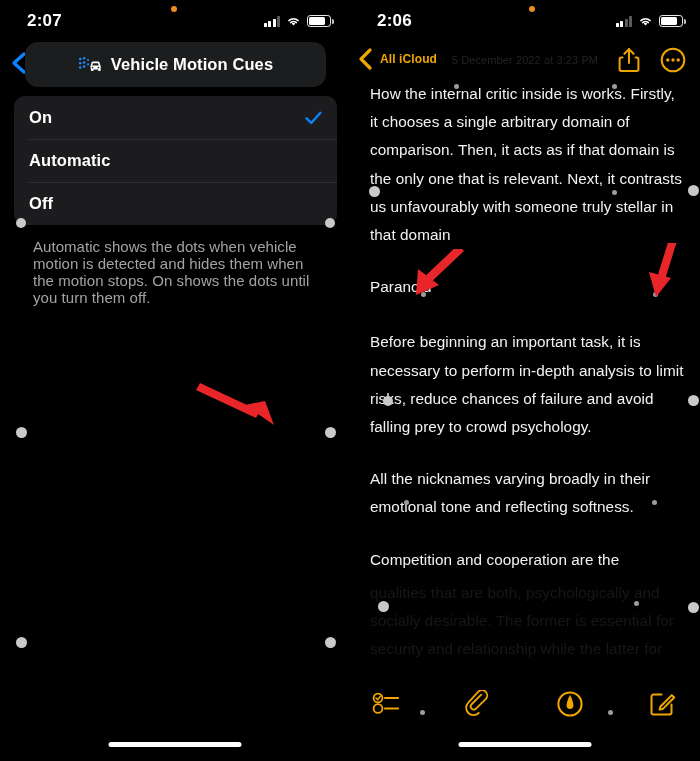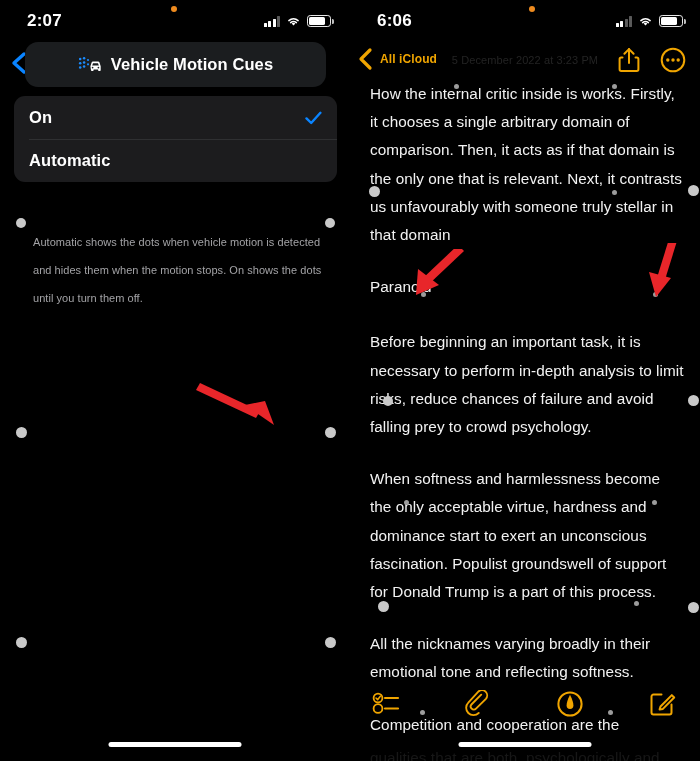--- a/index.html
+++ b/index.html
@@ -64,22 +64,22 @@
     position:relative; height:43px; display:flex; align-items:center;
     padding:3px 15px; cursor:pointer;
   }
   .option-row + .option-row::before {
     content:""; position:absolute; left:15px; right:0; top:0; height:1px; background:#2f3032;
   }
   .option-label { color:#fff; font-size:16.5px; font-weight:600; letter-spacing:.1px; }
   .check-mark { margin-left:auto; width:17px; height:14px; }
 
   .footnote {
-    position:absolute; left:33px; top:228px; width:290px;
-    color:#a3a3a6; font-size:11px; line-height:28px; letter-spacing:.05px;
+    position:absolute; left:33px; top:238px; width:290px;
+    color:#a3a3a6; font-size:15px; line-height:17px; letter-spacing:.05px;
   }
 
   
   .rnav { position:absolute; left:0; right:0; top:42px; height:42px; }
   .rnav-back {
     position:absolute; left:8px; top:4px; display:flex; align-items:center; gap:6px; cursor:pointer;
   }
   .rnav-back-label { color:#f0a500; font-size:12px; font-weight:600; letter-spacing:.1px; }
   .rnav-actions { position:absolute; right:14px; top:5px; display:flex; align-items:center; gap:20px; }
   .icon-btn { cursor:pointer; display:block; }
@@ -187,20 +187,23 @@
         <span class="option-label">On</span>
         <span class="check-mark">
           <svg width="17" height="14" viewBox="0 0 17 14">
             <polyline points="1.5,7.4 6.2,12 15.4,1.8" fill="none" stroke="#0a84ff" stroke-width="2.4" stroke-linecap="round" stroke-linejoin="round"></polyline>
           </svg>
         </span>
       </div>
       <div class="option-row">
         <span class="option-label">Automatic</span>
       </div>
+      <div class="option-row">
+        <span class="option-label">Off</span>
+      </div>
     </div>
 
     <div class="footnote">Automatic shows the dots when vehicle motion is detected and hides them when the motion stops. On shows the dots until you turn them off.</div>
 
     <div class="cue-dot" style="left:16px;  top:218px; width:10px; height:10px;"></div>
     <div class="cue-dot" style="left:325px; top:218px; width:10px; height:10px;"></div>
     <div class="cue-dot" style="left:16px;  top:427px; width:11px; height:11px;"></div>
     <div class="cue-dot" style="left:325px; top:427px; width:11px; height:11px;"></div>
     <div class="cue-dot" style="left:16px;  top:637px; width:11px; height:11px;"></div>
     <div class="cue-dot" style="left:325px; top:637px; width:11px; height:11px;"></div>
@@ -214,21 +217,21 @@
       </svg>
     </div>
 
     <div class="home-indicator"></div>
   </div>
 
   <div class="panel panel-right">
 
     <div class="statusbar">
       <div class="orange-dot" style="left:179px;"></div>
-      <div class="status-time">6:06</div>
+      <div class="status-time">2:06</div>
       <div class="status-right" style="right:17px;">
         <div class="bars">
           <i class="b1"></i>
             <i class="b2"></i>
             <i class="b3 off"></i>
             <i class="b4 off"></i>
         </div>
         <div class="wifi">
           <svg width="15" height="11" viewBox="0 0 15 11">
             <path d="M7.5 9.6 5.6 7.4a3.1 3.1 0 0 1 3.8 0z" fill="#fff"></path>
@@ -267,21 +270,20 @@
         </span>
       </div>
     </div>
 
     <div class="note-date">5 December 2022 at 3:23 PM</div>
 
     <div class="note-body">
       <p>How the internal critic inside is works. Firstly, it chooses a single arbitrary domain of comparison. Then, it acts as if that domain is the only one that is relevant. Next, it contrasts us unfavourably with someone truly stellar in that domain</p>
       <p class="heading">Paranoid</p>
       <p>Before beginning an important task, it is necessary to perform in-depth analysis to limit risks, reduce chances of failure and avoid falling prey to crowd psychology.</p>
-      <p>When softness and harmlessness become the only acceptable virtue, hardness and dominance start to exert an unconscious fascination. Populist groundswell of support for Donald Trump is a part of this process.</p>
       <p>All the nicknames varying broadly in their emotional tone and reflecting softness.</p>
       <p class="tight">Competition and cooperation are the</p>
       <p class="faded">qualities that are both, psychologically and socially desirable. The former is essential for security and relationship while the latter for</p>
     </div>
 
     <div class="note-toolbar">
       <span class="icon-btn">
         <svg width="30" height="26" viewBox="0 0 30 26">
           <circle cx="6" cy="8" r="4.4" fill="none" stroke="#f0a500" stroke-width="1.8"></circle>
           <polyline points="4,8 5.6,9.7 8.3,6.2" fill="none" stroke="#f0a500" stroke-width="1.5" stroke-linecap="round" stroke-linejoin="round"></polyline>

